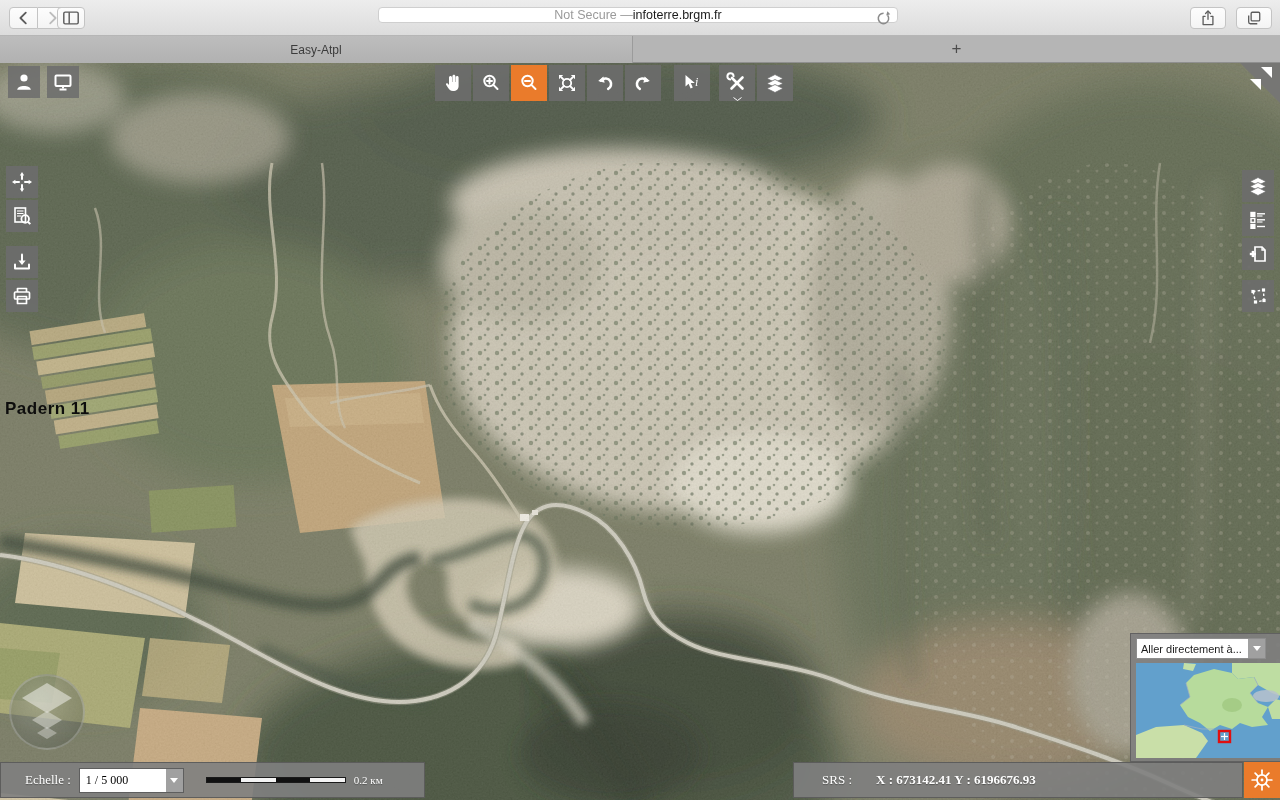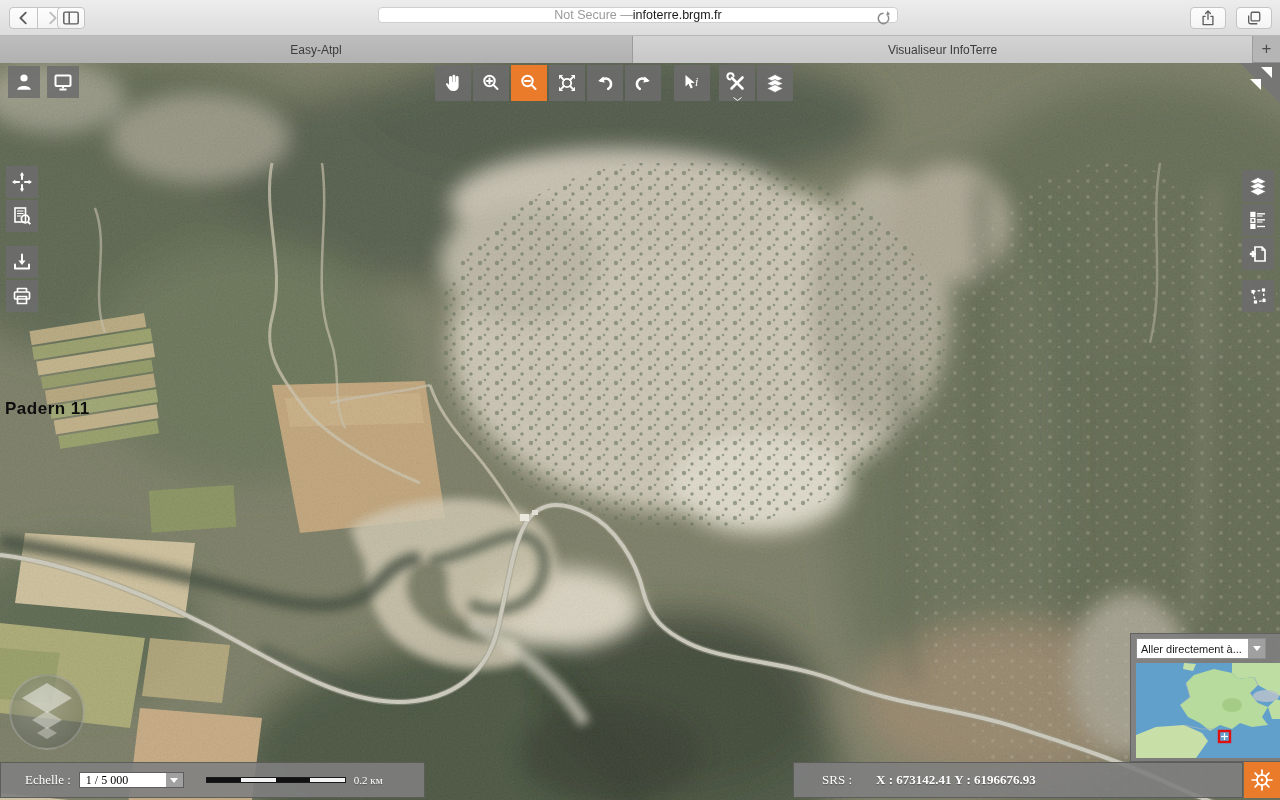--- a/index.html
+++ b/index.html
@@ -50,21 +50,21 @@
   .sbtn{position:absolute;width:32px;height:32px;background:var(--btn-gray);
     display:flex;align-items:center;justify-content:center;cursor:pointer;}
   .caret{position:absolute;bottom:0px;left:14px;}
 
   
   .bar{position:absolute;top:699px;height:36px;background:var(--bar-gray);
     border:1px solid rgba(85,85,85,.8);display:flex;align-items:center;color:#fff;
     text-shadow:0 1px 1px rgba(0,0,0,.35);font-size:13px;font-family:Liberation Serif, serif;}
   .bar-left{left:0;width:425px;}
   .bar-right{left:793px;width:450px;}
-  .select{height:16px;background:#fff;border:1px solid #5e5e5e;display:flex;align-items:center;
+  .select{height:25px;background:#fff;border:1px solid #5e5e5e;display:flex;align-items:center;
     color:#000;text-shadow:none;font-size:12px;cursor:pointer;}
   .select .val{flex:1;padding-left:6px;white-space:nowrap;overflow:hidden;}
   .dd-arrow{width:19px;height:100%;background:#a0a0a0;border-left:2px solid #fff;
     display:flex;align-items:center;justify-content:center;}
   .dd-arrow::after{content:"";border:4px solid transparent;border-top:5px solid #fff;margin-top:4px;}
   .scalebar{width:140px;height:6px;margin-left:22px;border:1px solid #1a1a1a;
     background:linear-gradient(90deg,#111 0 34.5px,#f4f4f4 34.5px 69px,#111 69px 103.5px,#f4f4f4 103.5px 138px);}
   .dist{margin-left:8px;font-size:11px;}
   .coords{margin-left:24px;font-weight:bold;}
   .compass-btn{position:absolute;left:1244px;top:699px;width:36px;height:36px;
@@ -131,23 +131,20 @@
       <svg width="18" height="18" viewBox="0 0 22 22" fill="none" stroke="#5c5c5c" stroke-width="1.6" stroke-linejoin="round">
           <rect x="7.5" y="4" width="10.5" height="10.5" rx="1.5"></rect>
           <path d="M4.5,8 V16 a2,2 0 0 0 2,2 H15"></path>
         </svg>
     </div>
   </div>
 
   <div class="tabbar">
     <div class="tab inactive">
       <span>Easy-Atpl</span>
-    </div>
-    <div class="tab active">
-      <span>Visualiseur InfoTerre</span>
     </div>
     <div class="newtab">
       <span>+</span>
     </div>
   </div>
 
   <div class="viewport">
 
     <svg class="terrain" width="1280" height="737" viewBox="0 0 1280 737">
       <defs>

